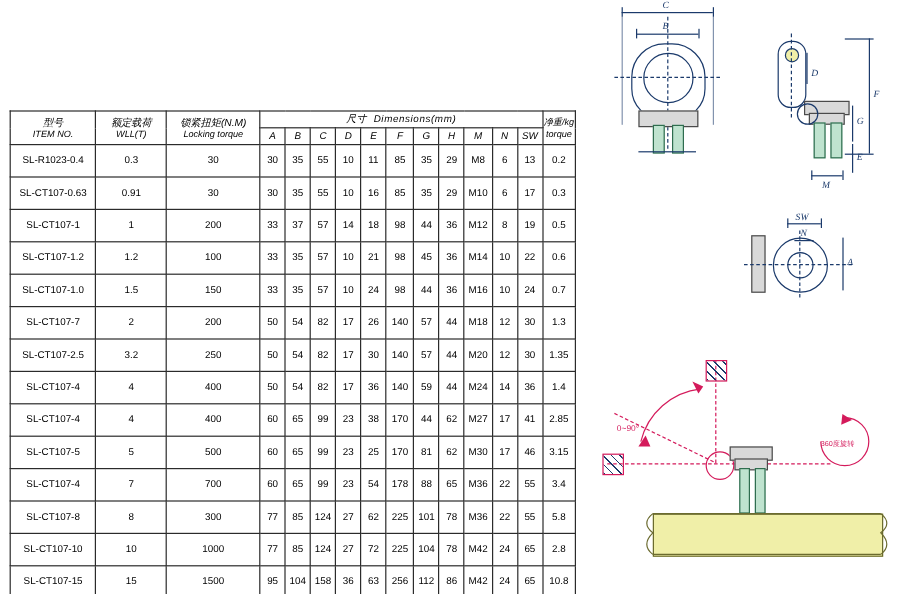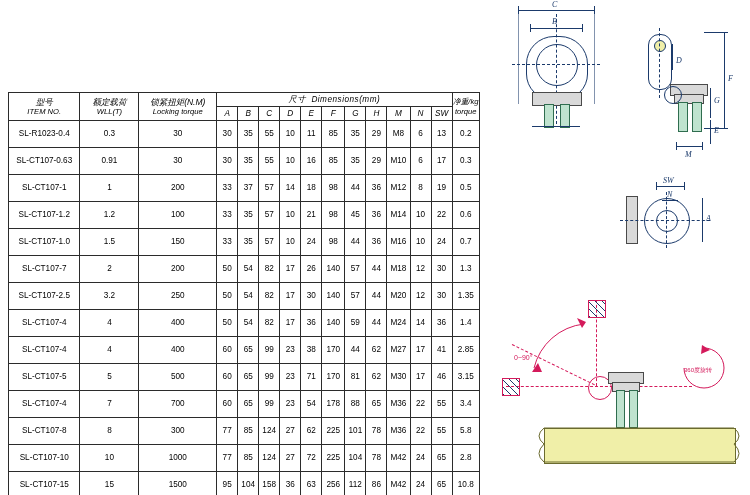--- a/index.html
+++ b/index.html
@@ -254,21 +254,21 @@
           <td class="">2.85</td>
         </tr>
         <tr>
           <td class="model-cell">SL-CT107-5</td>
           <td class="">5</td>
           <td class="">500</td>
           <td class="">60</td>
           <td class="">65</td>
           <td class="">99</td>
           <td class="">23</td>
-          <td class="">71</td>
+          <td class="">25</td>
           <td class="">170</td>
           <td class="">81</td>
           <td class="">62</td>
           <td class="">M30</td>
           <td class="">17</td>
           <td class="">46</td>
           <td class="">3.15</td>
         </tr>
         <tr>
           <td class="model-cell">SL-CT107-4</td>

